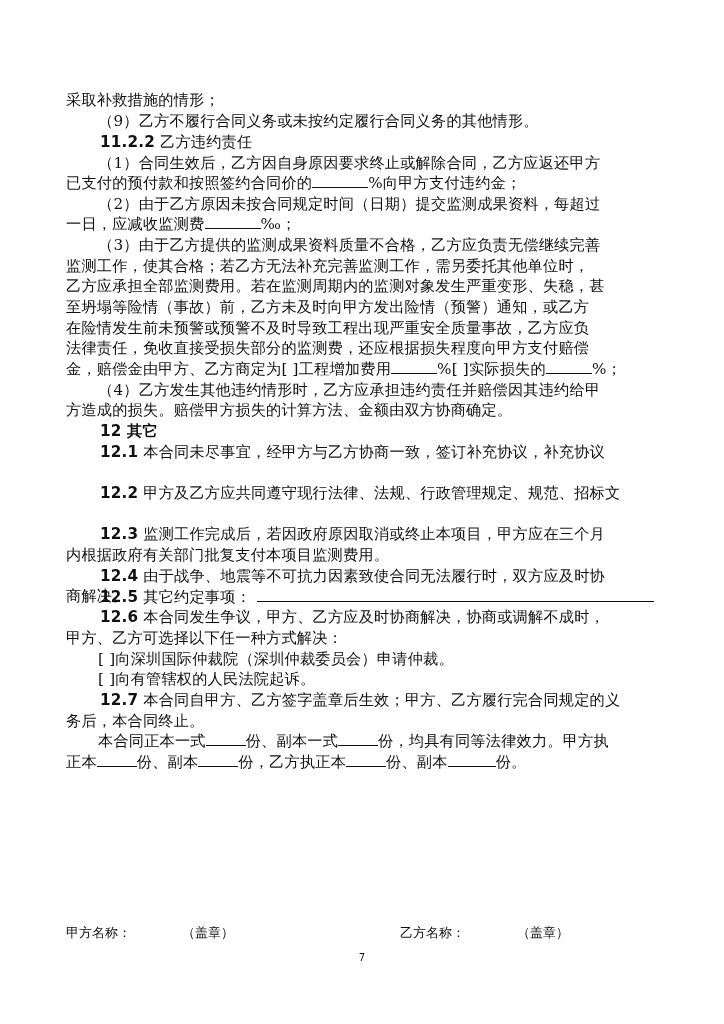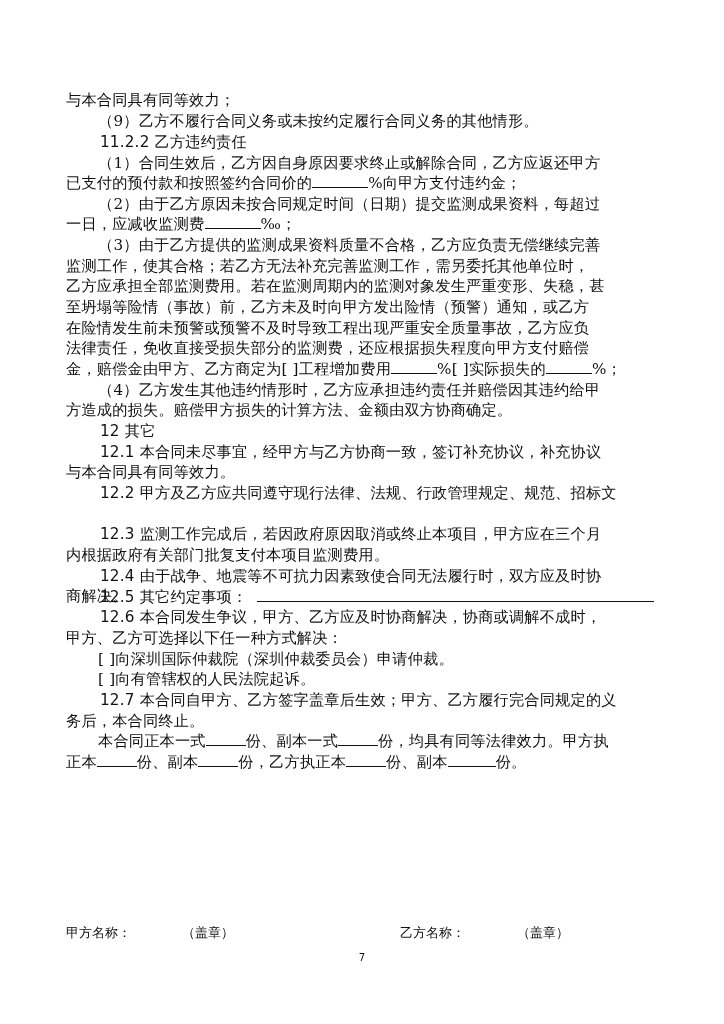--- a/index.html
+++ b/index.html
@@ -3,51 +3,50 @@
 <meta charset="utf-8">
 <style>
   html, body { margin: 0; padding: 0; background: #ffffff; }
   body { width: 724px; height: 1024px; position: relative; overflow: hidden;
          font-family: "DejaVu Serif", "Liberation Serif", serif; color: #111; }
   .page { position: absolute; left: 0; top: 0; width: 724px; height: 1024px; background: #fff; }
   .line { position: absolute; left: 66px; width: 594px; font-size: 15.2px; line-height: 20px;
           white-space: nowrap; letter-spacing: 0.2px; }
   .ind { left: 98px; width: 562px; }
   .ind2 { left: 100px; }
-  .b { font-weight: normal; font-family: "DejaVu Sans", "Liberation Sans", sans-serif; text-align: center; }
+  .b { font-weight: bold; font-family: "DejaVu Sans", "Liberation Sans", sans-serif; text-align: center; }
   .blank { display: inline-block; border-bottom: 1px solid #111; height: 14px; vertical-align: baseline; }
   .long-line { position: absolute; left: 257px; width: 397px; top: 601px; border-bottom: 1px solid #111; }
   .sig { position: absolute; font-size: 13px; top: 924px; }
   .pagenum { position: absolute; top: 952px; left: 0; width: 724px; text-align: center;
              font-size: 10px; font-family: "DejaVu Sans", sans-serif; }
 </style>
 </head>
 <body>
 
 <div class="page">
 
-  <div class="line" style="top:90px">与本合同具有同等效力；</div>
+  <div class="line" style="top:90px">采取补救措施的情形；</div>
   <div class="line ind" style="top:111px">（9）乙方不履行合同义务或未按约定履行合同义务的其他情形。</div>
   <div class="line ind2" style="top:132px"><span class="b">11.2.2</span><span> 乙方违约责任</span></div>
   <div class="line ind" style="top:153px">（1）合同生效后，乙方因自身原因要求终止或解除合同，乙方应返还甲方</div>
   <div class="line" style="top:173px"><span>已支付的预付款和按照签约合同价的</span><span class="blank" style="width:56px"></span><span>%向甲方支付违约金；</span></div>
   <div class="line ind" style="top:194px">（2）由于乙方原因未按合同规定时间（日期）提交监测成果资料，每超过</div>
   <div class="line" style="top:214px"><span>一日，应减收监测费</span><span class="blank" style="width:56px"></span><span>‰；</span></div>
   <div class="line ind" style="top:235px">（3）由于乙方提供的监测成果资料质量不合格，乙方应负责无偿继续完善</div>
   <div class="line" style="top:256px">监测工作，使其合格；若乙方无法补充完善监测工作，需另委托其他单位时，</div>
   <div class="line" style="top:276px">乙方应承担全部监测费用。若在监测周期内的监测对象发生严重变形、失稳，甚</div>
   <div class="line" style="top:297px">至坍塌等险情（事故）前，乙方未及时向甲方发出险情（预警）通知，或乙方</div>
   <div class="line" style="top:318px">在险情发生前未预警或预警不及时导致工程出现严重安全质量事故，乙方应负</div>
   <div class="line" style="top:359px"><span>金，赔偿金由甲方、乙方商定为[ ]工程增加费用</span><span class="blank" style="width:46px"></span><span>%[ ]实际损失的</span><span class="blank" style="width:46px"></span><span>%；</span></div>
   <div class="line" style="top:338px">法律责任，免收直接受损失部分的监测费，还应根据损失程度向甲方支付赔偿</div>
   <div class="line ind" style="top:380px">（4）乙方发生其他违约情形时，乙方应承担违约责任并赔偿因其违约给甲</div>
   <div class="line" style="top:400px">方造成的损失。赔偿甲方损失的计算方法、金额由双方协商确定。</div>
   <div class="line ind2" style="top:421px"><span class="b">12 其它</span></div>
   <div class="line ind2" style="top:442px"><span class="b">12.1</span><span> 本合同未尽事宜，经甲方与乙方协商一致，签订补充协议，补充协议</span></div>
-  <div class="line" style="top:462px">与本合同具有同等效力。</div>
   <div class="line ind2" style="top:483px"><span class="b">12.2</span><span> 甲方及乙方应共同遵守现行法律、法规、行政管理规定、规范、招标文</span></div>
   <div class="line ind2" style="top:524px"><span class="b">12.3</span><span> 监测工作完成后，若因政府原因取消或终止本项目，甲方应在三个月</span></div>
   <div class="line" style="top:545px">内根据政府有关部门批复支付本项目监测费用。</div>
   <div class="line ind2" style="top:566px"><span class="b">12.4</span><span> 由于战争、地震等不可抗力因素致使合同无法履行时，双方应及时协</span></div>
   <div class="line" style="top:586px">商解决。</div>
   <div class="line ind2" style="top:587px"><span class="b">12.5</span><span> 其它约定事项：</span></div>
   <div class="long-line"></div>
   <div class="line ind2" style="top:607px"><span class="b">12.6</span><span> 本合同发生争议，甲方、乙方应及时协商解决，协商或调解不成时，</span></div>
   <div class="line" style="top:628px">甲方、乙方可选择以下任一种方式解决：</div>
   <div class="line ind" style="top:669px">[ ]向有管辖权的人民法院起诉。</div>

